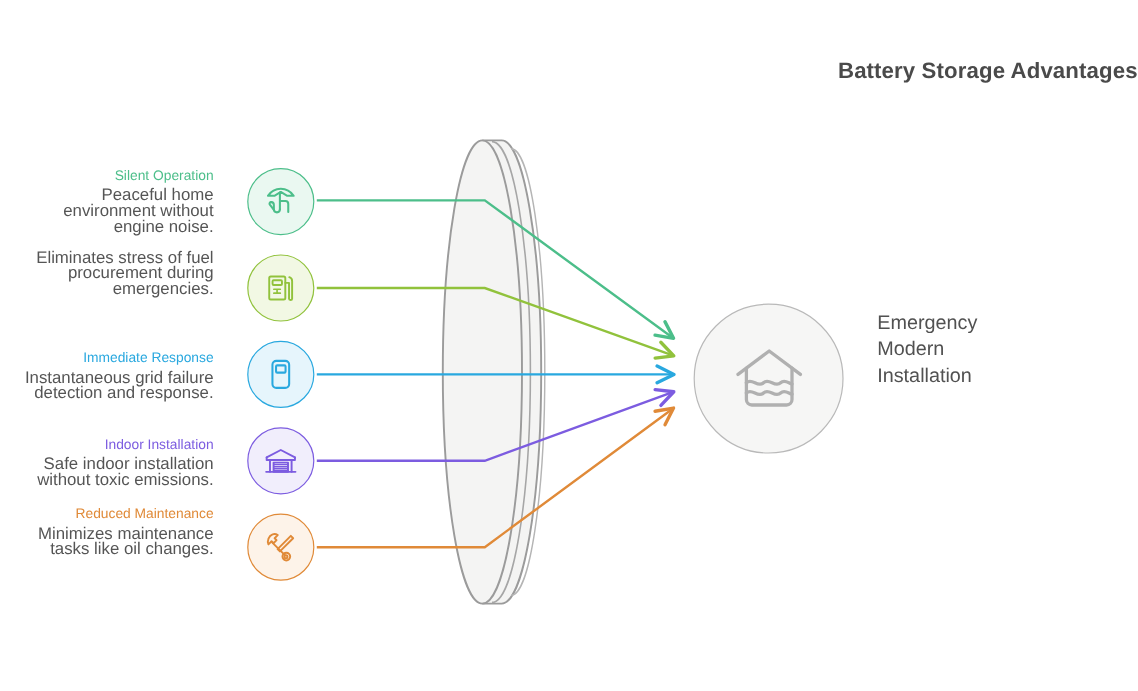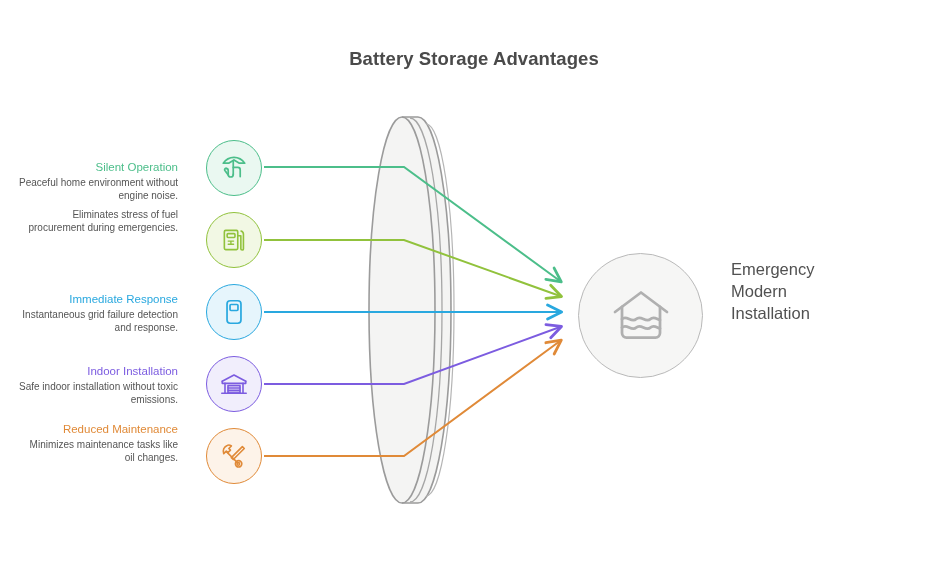--- a/index.html
+++ b/index.html
@@ -19,40 +19,40 @@
     position: absolute;
     inset: 0;
     width: 948px;
     height: 576px;
   }
   .title {
     position: absolute;
     top: 48px;
     left: 0;
     width: 948px;
-    text-align: center;
+    text-align: right;
     font-size: 18.5px;
     font-weight: bold;
     color: #4a4a4a;
     letter-spacing: 0.1px;
   }
   .feature {
     position: absolute;
     left: 18px;
     width: 160px;
     text-align: right;
   }
   .feature-title {
     font-size: 11.5px;
     line-height: 15px;
     margin: 0 0 1px 0;
     white-space: nowrap;
   }
   .feature-desc {
-    font-size: 10px;
+    font-size: 14px;
     line-height: 13px;
     color: #555555;
     text-align: right;
   }
   .icon-circle {
     position: absolute;
     width: 56px;
     height: 56px;
     border-radius: 50%;
     border-width: 1.6px;
@@ -122,21 +122,21 @@
       <path d="M 264 167 L 404 167 L 560 281" fill="none" stroke="#4CBE8A" stroke-width="2" stroke-linecap="butt" stroke-linejoin="miter" marker-end="url(#ah-0)"></path>
       <path d="M 264 240 L 404 240 L 560 296" fill="none" stroke="#91C23C" stroke-width="2" stroke-linecap="butt" stroke-linejoin="miter" marker-end="url(#ah-1)"></path>
       <path d="M 264 312 L 560 312" fill="none" stroke="#29A8DF" stroke-width="2" stroke-linecap="butt" stroke-linejoin="miter" marker-end="url(#ah-2)"></path>
       <path d="M 264 384 L 404 384 L 560 327" fill="none" stroke="#7C5CE0" stroke-width="2" stroke-linecap="butt" stroke-linejoin="miter" marker-end="url(#ah-3)"></path>
       <path d="M 264 456 L 404 456 L 560 341" fill="none" stroke="#E08A38" stroke-width="2" stroke-linecap="butt" stroke-linejoin="miter" marker-end="url(#ah-4)"></path>
     </g>
 </svg>
 
 <div class="title">Battery Storage Advantages</div>
 
-<div class="feature" style="top:160px">
+<div class="feature" style="top:140px">
   <div class="feature-title" style="color:#4CBE8A">Silent Operation</div>
   <div class="feature-desc">Peaceful home environment without engine noise.</div>
 </div>
 <div class="icon-circle" style="left:206px; top:140px; border-color:#4CBE8A; background:#eaf8f1">
   <svg width="30" height="30" viewBox="0 0 28 28">
     <g fill="none" stroke="#4CBE8A" stroke-width="1.6" stroke-linecap="round" stroke-linejoin="round">
       <path d="M4 9.5 C 7 5 11 4 14 4 C 17 4 21 5 24 9.5 L 19 9.5 L 14 6.5 L 9 9.5 Z"></path>
       <path d="M13.3 7 L13.3 20"></path>
       <path d="M13.3 13.5 L17.6 13.5 C 19 13.5 19.8 14.5 19.8 15.8 L19.8 22"></path>
       <path d="M13.3 20 C 13.3 21.6 12.2 22.4 11 22.4 C 9.6 22.4 8.6 21.3 8.6 20 L8.6 16.6 C 8.6 15.2 7.6 14.4 6.6 14.4"></path>

